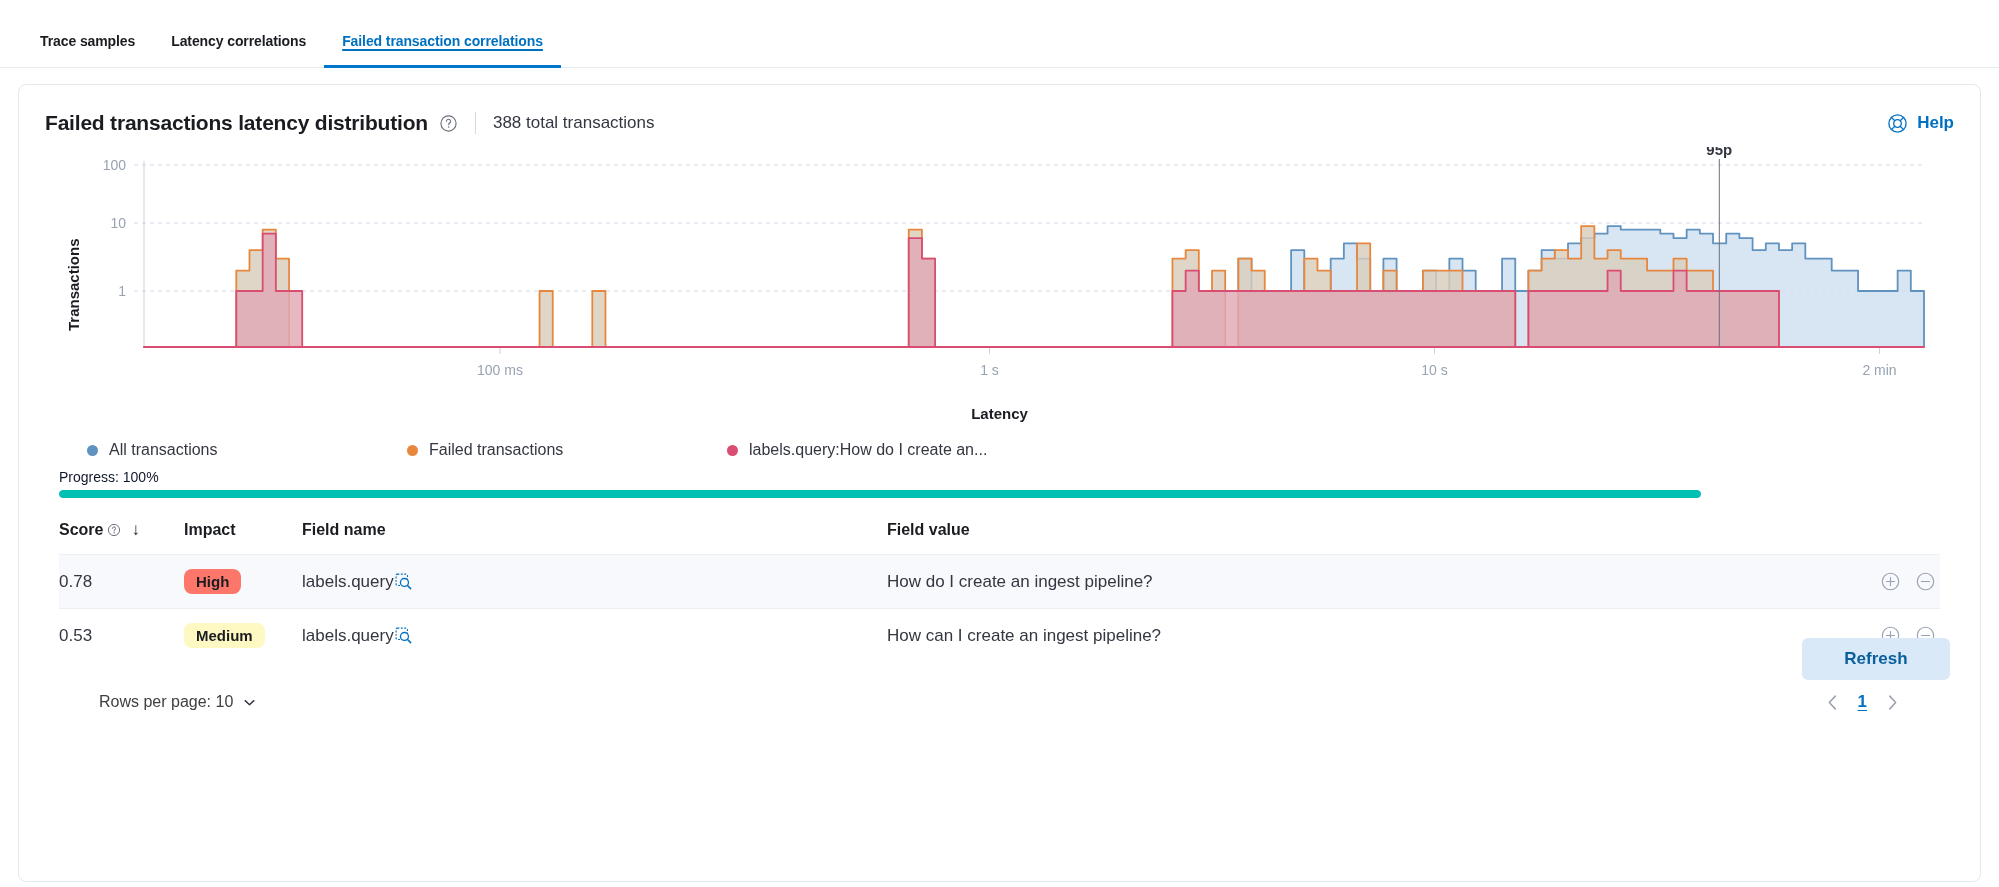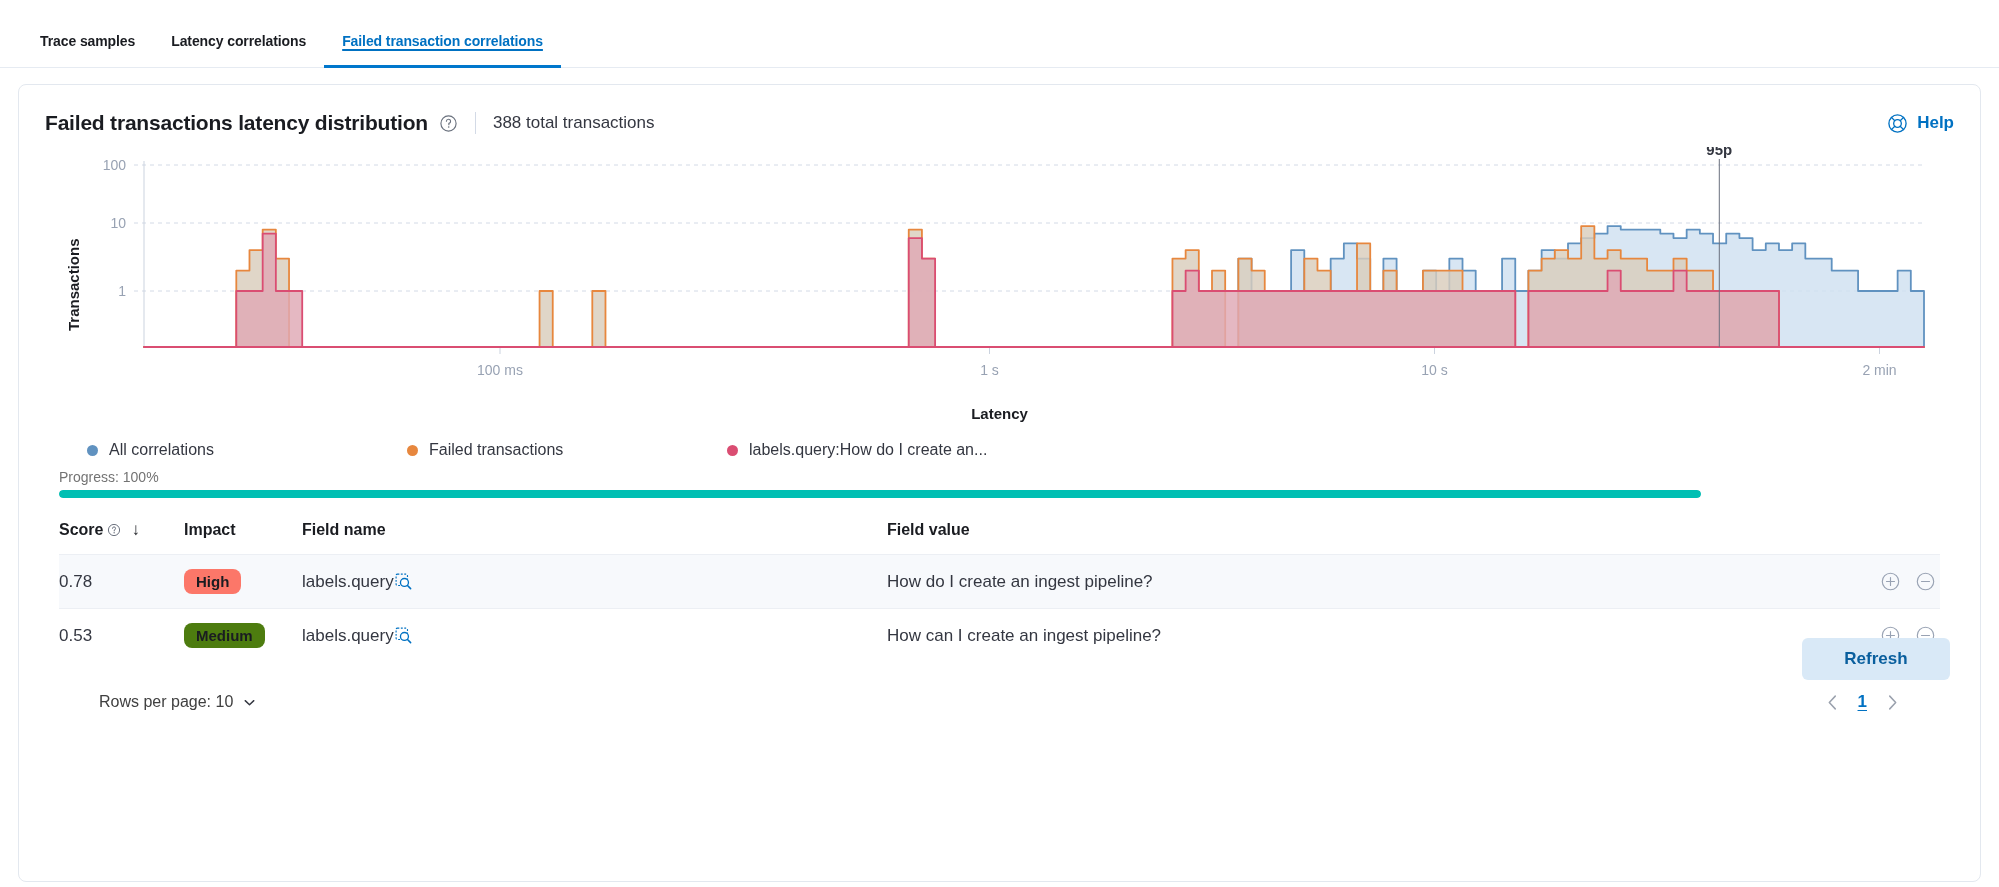--- a/index.html
+++ b/index.html
@@ -166,21 +166,21 @@
     background: #fff;
     border: 1px solid #cfd6e3;
   }
   .adv-label { font-size: 17px; color: #343741; }
 
   
   .progress-block {
     padding: 10px 0 0 40px;
     width: 1682px;
   }
-  .progress-label { font-size: 14px; color: #737373; margin-bottom: 5px;}
+  .progress-label { font-size: 14px; color: #0f172a; margin-bottom: 5px;}
   .progress-track {
     height: 8px;
     border-radius: 4px;
     background: #e9edf3;
     overflow: hidden;
   }
   .progress-fill {
     height: 100%;
     background: #00bfb3;
     border-radius: 4px;
@@ -317,21 +317,21 @@
         <path d="M 125 200 L 125 200 L 138.1851851851852 200 L 138.1851851851852 200 L 151.37037037037038 200 L 151.37037037037038 200 L 164.55555555555554 200 L 164.55555555555554 200 L 177.74074074074073 200 L 177.74074074074073 200 L 190.92592592592592 200 L 190.92592592592592 200 L 204.11111111111111 200 L 204.11111111111111 200 L 217.2962962962963 200 L 217.2962962962963 123.52996029484927 L 230.48148148148147 123.52996029484927 L 230.48148148148147 103.05992058969855 L 243.66666666666669 103.05992058969855 L 243.66666666666669 82.58988088454784 L 256.85185185185185 82.58988088454784 L 256.85185185185185 111.55575467906296 L 270.03703703703707 111.55575467906296 L 270.03703703703707 200 L 283.22222222222223 200 L 283.22222222222223 200 L 296.4074074074074 200 L 296.4074074074074 200 L 309.5925925925926 200 L 309.5925925925926 200 L 322.77777777777777 200 L 322.77777777777777 200 L 335.96296296296293 200 L 335.96296296296293 200 L 349.14814814814815 200 L 349.14814814814815 200 L 362.33333333333337 200 L 362.33333333333337 200 L 375.5185185185185 200 L 375.5185185185185 200 L 388.7037037037037 200 L 388.7037037037037 200 L 401.8888888888889 200 L 401.8888888888889 200 L 415.0740740740741 200 L 415.0740740740741 200 L 428.25925925925924 200 L 428.25925925925924 200 L 441.44444444444446 200 L 441.44444444444446 200 L 454.6296296296296 200 L 454.6296296296296 200 L 467.81481481481484 200 L 467.81481481481484 200 L 481 200 L 481 200 L 494.18518518518516 200 L 494.18518518518516 200 L 507.3703703703704 200 L 507.3703703703704 200 L 520.5555555555555 200 L 520.5555555555555 144 L 533.7407407407408 144 L 533.7407407407408 200 L 546.9259259259259 200 L 546.9259259259259 200 L 560.1111111111111 200 L 560.1111111111111 200 L 573.2962962962963 200 L 573.2962962962963 144 L 586.4814814814815 144 L 586.4814814814815 200 L 599.6666666666667 200 L 599.6666666666667 200 L 612.8518518518518 200 L 612.8518518518518 200 L 626.037037037037 200 L 626.037037037037 200 L 639.2222222222222 200 L 639.2222222222222 200 L 652.4074074074074 200 L 652.4074074074074 200 L 665.5925925925926 200 L 665.5925925925926 200 L 678.7777777777778 200 L 678.7777777777778 200 L 691.9629629629629 200 L 691.9629629629629 200 L 705.1481481481482 200 L 705.1481481481482 200 L 718.3333333333334 200 L 718.3333333333334 200 L 731.5185185185185 200 L 731.5185185185185 200 L 744.7037037037037 200 L 744.7037037037037 200 L 757.8888888888889 200 L 757.8888888888889 200 L 771.074074074074 200 L 771.074074074074 200 L 784.2592592592592 200 L 784.2592592592592 200 L 797.4444444444445 200 L 797.4444444444445 200 L 810.6296296296297 200 L 810.6296296296297 200 L 823.8148148148148 200 L 823.8148148148148 200 L 837 200 L 837 200 L 850.1851851851852 200 L 850.1851851851852 200 L 863.3703703703703 200 L 863.3703703703703 200 L 876.5555555555555 200 L 876.5555555555555 200 L 889.7407407407408 200 L 889.7407407407408 82.58988088454784 L 902.9259259259259 82.58988088454784 L 902.9259259259259 111.55575467906296 L 916.1111111111111 111.55575467906296 L 916.1111111111111 200 L 929.2962962962963 200 L 929.2962962962963 200 L 942.4814814814815 200 L 942.4814814814815 200 L 955.6666666666666 200 L 955.6666666666666 200 L 968.8518518518518 200 L 968.8518518518518 200 L 982.0370370370371 200 L 982.0370370370371 200 L 995.2222222222222 200 L 995.2222222222222 200 L 1008.4074074074074 200 L 1008.4074074074074 200 L 1021.5925925925926 200 L 1021.5925925925926 200 L 1034.7777777777778 200 L 1034.7777777777778 200 L 1047.962962962963 200 L 1047.962962962963 200 L 1061.1481481481483 200 L 1061.1481481481483 200 L 1074.3333333333335 200 L 1074.3333333333335 200 L 1087.5185185185185 200 L 1087.5185185185185 200 L 1100.7037037037037 200 L 1100.7037037037037 200 L 1113.888888888889 200 L 1113.888888888889 200 L 1127.074074074074 200 L 1127.074074074074 200 L 1140.2592592592591 200 L 1140.2592592592591 200 L 1153.4444444444443 200 L 1153.4444444444443 111.55575467906296 L 1166.6296296296296 111.55575467906296 L 1166.6296296296296 103.05992058969855 L 1179.8148148148148 103.05992058969855 L 1179.8148148148148 144 L 1193 144 L 1193 123.52996029484927 L 1206.1851851851852 123.52996029484927 L 1206.1851851851852 200 L 1219.3703703703704 200 L 1219.3703703703704 111.55575467906296 L 1232.5555555555557 111.55575467906296 L 1232.5555555555557 123.52996029484927 L 1245.7407407407406 123.52996029484927 L 1245.7407407407406 144 L 1258.9259259259259 144 L 1258.9259259259259 144 L 1272.111111111111 144 L 1272.111111111111 144 L 1285.2962962962963 144 L 1285.2962962962963 111.55575467906296 L 1298.4814814814815 111.55575467906296 L 1298.4814814814815 123.52996029484927 L 1311.6666666666667 123.52996029484927 L 1311.6666666666667 144 L 1324.8518518518517 144 L 1324.8518518518517 144 L 1338.037037037037 144 L 1338.037037037037 96.47003970515073 L 1351.2222222222222 96.47003970515073 L 1351.2222222222222 144 L 1364.4074074074074 144 L 1364.4074074074074 123.52996029484927 L 1377.5925925925926 123.52996029484927 L 1377.5925925925926 144 L 1390.7777777777778 144 L 1390.7777777777778 144 L 1403.962962962963 144 L 1403.962962962963 123.52996029484927 L 1417.148148148148 123.52996029484927 L 1417.148148148148 123.52996029484927 L 1430.3333333333333 123.52996029484927 L 1430.3333333333333 123.52996029484927 L 1443.5185185185185 123.52996029484927 L 1443.5185185185185 144 L 1456.7037037037037 144 L 1456.7037037037037 144 L 1469.888888888889 144 L 1469.888888888889 144 L 1483.0740740740741 144 L 1483.0740740740741 144 L 1496.2592592592594 144 L 1496.2592592592594 200 L 1509.4444444444443 200 L 1509.4444444444443 123.52996029484927 L 1522.6296296296296 123.52996029484927 L 1522.6296296296296 111.55575467906296 L 1535.8148148148148 111.55575467906296 L 1535.8148148148148 103.05992058969855 L 1549 103.05992058969855 L 1549 111.55575467906296 L 1562.1851851851852 111.55575467906296 L 1562.1851851851852 79.11150935812591 L 1575.3703703703704 79.11150935812591 L 1575.3703703703704 111.55575467906296 L 1588.5555555555557 111.55575467906296 L 1588.5555555555557 103.05992058969855 L 1601.7407407407406 103.05992058969855 L 1601.7407407407406 111.55575467906296 L 1614.9259259259259 111.55575467906296 L 1614.9259259259259 111.55575467906296 L 1628.111111111111 111.55575467906296 L 1628.111111111111 123.52996029484927 L 1641.2962962962963 123.52996029484927 L 1641.2962962962963 123.52996029484927 L 1654.4814814814815 123.52996029484927 L 1654.4814814814815 111.55575467906296 L 1667.6666666666667 111.55575467906296 L 1667.6666666666667 123.52996029484927 L 1680.8518518518517 123.52996029484927 L 1680.8518518518517 123.52996029484927 L 1694.037037037037 123.52996029484927 L 1694.037037037037 144 L 1707.2222222222222 144 L 1707.2222222222222 144 L 1720.4074074074074 144 L 1720.4074074074074 144 L 1733.5925925925926 144 L 1733.5925925925926 144 L 1746.7777777777778 144 L 1746.7777777777778 144 L 1759.962962962963 144 L 1759.962962962963 200 L 1773.148148148148 200 L 1773.148148148148 200 L 1786.3333333333333 200 L 1786.3333333333333 200 L 1799.5185185185185 200 L 1799.5185185185185 200 L 1812.7037037037037 200 L 1812.7037037037037 200 L 1825.888888888889 200 L 1825.888888888889 200 L 1839.0740740740741 200 L 1839.0740740740741 200 L 1852.2592592592594 200 L 1852.2592592592594 200 L 1865.4444444444443 200 L 1865.4444444444443 200 L 1878.6296296296296 200 L 1878.6296296296296 200 L 1891.8148148148148 200 L 1891.8148148148148 200 L 1905 200 L 1905 200 Z" fill="#d9cdbc" fill-opacity="0.82" stroke="#e7873e" stroke-width="1.8" stroke-linejoin="round"></path>
         <path d="M 125 200 L 125 200 L 138.1851851851852 200 L 138.1851851851852 200 L 151.37037037037038 200 L 151.37037037037038 200 L 164.55555555555554 200 L 164.55555555555554 200 L 177.74074074074073 200 L 177.74074074074073 200 L 190.92592592592592 200 L 190.92592592592592 200 L 204.11111111111111 200 L 204.11111111111111 200 L 217.2962962962963 200 L 217.2962962962963 144 L 230.48148148148147 144 L 230.48148148148147 144 L 243.66666666666669 144 L 243.66666666666669 86.53333327903053 L 256.85185185185185 86.53333327903053 L 256.85185185185185 144 L 270.03703703703707 144 L 270.03703703703707 144 L 283.22222222222223 144 L 283.22222222222223 200 L 296.4074074074074 200 L 296.4074074074074 200 L 309.5925925925926 200 L 309.5925925925926 200 L 322.77777777777777 200 L 322.77777777777777 200 L 335.96296296296293 200 L 335.96296296296293 200 L 349.14814814814815 200 L 349.14814814814815 200 L 362.33333333333337 200 L 362.33333333333337 200 L 375.5185185185185 200 L 375.5185185185185 200 L 388.7037037037037 200 L 388.7037037037037 200 L 401.8888888888889 200 L 401.8888888888889 200 L 415.0740740740741 200 L 415.0740740740741 200 L 428.25925925925924 200 L 428.25925925925924 200 L 441.44444444444446 200 L 441.44444444444446 200 L 454.6296296296296 200 L 454.6296296296296 200 L 467.81481481481484 200 L 467.81481481481484 200 L 481 200 L 481 200 L 494.18518518518516 200 L 494.18518518518516 200 L 507.3703703703704 200 L 507.3703703703704 200 L 520.5555555555555 200 L 520.5555555555555 200 L 533.7407407407408 200 L 533.7407407407408 200 L 546.9259259259259 200 L 546.9259259259259 200 L 560.1111111111111 200 L 560.1111111111111 200 L 573.2962962962963 200 L 573.2962962962963 200 L 586.4814814814815 200 L 586.4814814814815 200 L 599.6666666666667 200 L 599.6666666666667 200 L 612.8518518518518 200 L 612.8518518518518 200 L 626.037037037037 200 L 626.037037037037 200 L 639.2222222222222 200 L 639.2222222222222 200 L 652.4074074074074 200 L 652.4074074074074 200 L 665.5925925925926 200 L 665.5925925925926 200 L 678.7777777777778 200 L 678.7777777777778 200 L 691.9629629629629 200 L 691.9629629629629 200 L 705.1481481481482 200 L 705.1481481481482 200 L 718.3333333333334 200 L 718.3333333333334 200 L 731.5185185185185 200 L 731.5185185185185 200 L 744.7037037037037 200 L 744.7037037037037 200 L 757.8888888888889 200 L 757.8888888888889 200 L 771.074074074074 200 L 771.074074074074 200 L 784.2592592592592 200 L 784.2592592592592 200 L 797.4444444444445 200 L 797.4444444444445 200 L 810.6296296296297 200 L 810.6296296296297 200 L 823.8148148148148 200 L 823.8148148148148 200 L 837 200 L 837 200 L 850.1851851851852 200 L 850.1851851851852 200 L 863.3703703703703 200 L 863.3703703703703 200 L 876.5555555555555 200 L 876.5555555555555 200 L 889.7407407407408 200 L 889.7407407407408 91.08571497391223 L 902.9259259259259 91.08571497391223 L 902.9259259259259 111.55575467906296 L 916.1111111111111 111.55575467906296 L 916.1111111111111 200 L 929.2962962962963 200 L 929.2962962962963 200 L 942.4814814814815 200 L 942.4814814814815 200 L 955.6666666666666 200 L 955.6666666666666 200 L 968.8518518518518 200 L 968.8518518518518 200 L 982.0370370370371 200 L 982.0370370370371 200 L 995.2222222222222 200 L 995.2222222222222 200 L 1008.4074074074074 200 L 1008.4074074074074 200 L 1021.5925925925926 200 L 1021.5925925925926 200 L 1034.7777777777778 200 L 1034.7777777777778 200 L 1047.962962962963 200 L 1047.962962962963 200 L 1061.1481481481483 200 L 1061.1481481481483 200 L 1074.3333333333335 200 L 1074.3333333333335 200 L 1087.5185185185185 200 L 1087.5185185185185 200 L 1100.7037037037037 200 L 1100.7037037037037 200 L 1113.888888888889 200 L 1113.888888888889 200 L 1127.074074074074 200 L 1127.074074074074 200 L 1140.2592592592591 200 L 1140.2592592592591 200 L 1153.4444444444443 200 L 1153.4444444444443 144 L 1166.6296296296296 144 L 1166.6296296296296 123.52996029484927 L 1179.8148148148148 123.52996029484927 L 1179.8148148148148 144 L 1193 144 L 1193 144 L 1206.1851851851852 144 L 1206.1851851851852 144 L 1219.3703703703704 144 L 1219.3703703703704 144 L 1232.5555555555557 144 L 1232.5555555555557 144 L 1245.7407407407406 144 L 1245.7407407407406 144 L 1258.9259259259259 144 L 1258.9259259259259 144 L 1272.111111111111 144 L 1272.111111111111 144 L 1285.2962962962963 144 L 1285.2962962962963 144 L 1298.4814814814815 144 L 1298.4814814814815 144 L 1311.6666666666667 144 L 1311.6666666666667 144 L 1324.8518518518517 144 L 1324.8518518518517 144 L 1338.037037037037 144 L 1338.037037037037 144 L 1351.2222222222222 144 L 1351.2222222222222 144 L 1364.4074074074074 144 L 1364.4074074074074 144 L 1377.5925925925926 144 L 1377.5925925925926 144 L 1390.7777777777778 144 L 1390.7777777777778 144 L 1403.962962962963 144 L 1403.962962962963 144 L 1417.148148148148 144 L 1417.148148148148 144 L 1430.3333333333333 144 L 1430.3333333333333 144 L 1443.5185185185185 144 L 1443.5185185185185 144 L 1456.7037037037037 144 L 1456.7037037037037 144 L 1469.888888888889 144 L 1469.888888888889 144 L 1483.0740740740741 144 L 1483.0740740740741 144 L 1496.2592592592594 144 L 1496.2592592592594 200 L 1509.4444444444443 200 L 1509.4444444444443 144 L 1522.6296296296296 144 L 1522.6296296296296 144 L 1535.8148148148148 144 L 1535.8148148148148 144 L 1549 144 L 1549 144 L 1562.1851851851852 144 L 1562.1851851851852 144 L 1575.3703703703704 144 L 1575.3703703703704 144 L 1588.5555555555557 144 L 1588.5555555555557 123.52996029484927 L 1601.7407407407406 123.52996029484927 L 1601.7407407407406 144 L 1614.9259259259259 144 L 1614.9259259259259 144 L 1628.111111111111 144 L 1628.111111111111 144 L 1641.2962962962963 144 L 1641.2962962962963 144 L 1654.4814814814815 144 L 1654.4814814814815 123.52996029484927 L 1667.6666666666667 123.52996029484927 L 1667.6666666666667 144 L 1680.8518518518517 144 L 1680.8518518518517 144 L 1694.037037037037 144 L 1694.037037037037 144 L 1707.2222222222222 144 L 1707.2222222222222 144 L 1720.4074074074074 144 L 1720.4074074074074 144 L 1733.5925925925926 144 L 1733.5925925925926 144 L 1746.7777777777778 144 L 1746.7777777777778 144 L 1759.962962962963 144 L 1759.962962962963 200 L 1773.148148148148 200 L 1773.148148148148 200 L 1786.3333333333333 200 L 1786.3333333333333 200 L 1799.5185185185185 200 L 1799.5185185185185 200 L 1812.7037037037037 200 L 1812.7037037037037 200 L 1825.888888888889 200 L 1825.888888888889 200 L 1839.0740740740741 200 L 1839.0740740740741 200 L 1852.2592592592594 200 L 1852.2592592592594 200 L 1865.4444444444443 200 L 1865.4444444444443 200 L 1878.6296296296296 200 L 1878.6296296296296 200 L 1891.8148148148148 200 L 1891.8148148148148 200 L 1905 200 L 1905 200 Z" fill="#dfa8b4" fill-opacity="0.82" stroke="#da4d72" stroke-width="1.8" stroke-linejoin="round"></path>
         <line x1="1700.3" y1="12" x2="1700.3" y2="200" stroke="#69707d" stroke-width="1"></line>
         <text x="1700.3" y="8" text-anchor="middle" font-size="15" font-weight="700" fill="#343741" font-family="&quot;Liberation Sans&quot;, sans-serif">95p</text>
       </svg>
   </div>
 
   <div class="legend">
     <div class="legend-item">
       <span class="dot" style="background:#6092c0"></span>
-      <span>All correlations</span>
+      <span>All transactions</span>
     </div>
     <div class="legend-item">
       <span class="dot" style="background:#e7873e"></span>
       <span>Failed transactions</span>
     </div>
     <div class="legend-item">
       <span class="dot" style="background:#da4d72"></span>
       <span>labels.query:How do I create an...</span>
     </div>
   </div>
@@ -396,21 +396,21 @@
             <circle cx="11" cy="11" r="8.6" stroke="#98a2b3" stroke-width="1.2"></circle>
             <path d="M6.8 11h8.4" stroke="#98a2b3" stroke-width="1.2" stroke-linecap="round"></path>
           </svg>
         </span>
       </div>
     </div>
 
     <div class="row">
       <div class="c-score">0.53</div>
       <div class="c-impact">
-        <span class="badge" style="background:#4d7c0f">Medium</span>
+        <span class="badge" style="background:#fef9c3">Medium</span>
       </div>
       <div class="c-field">
         <span class="field-cell">
           <span>labels.query</span>
           <span class="magnify">
             <svg width="19" height="19" viewBox="0 0 20 20" fill="none">
               <rect x="2.2" y="2.2" width="12" height="12" rx="1.4" stroke="#0071c2" stroke-width="1.2" stroke-dasharray="2 1.6"></rect>
               <circle cx="11" cy="11" r="4.2" stroke="#0071c2" stroke-width="1.4" fill="#fff"></circle>
               <path d="M14.2 14.2l3.3 3.3" stroke="#0071c2" stroke-width="1.6" stroke-linecap="round"></path>
             </svg>

